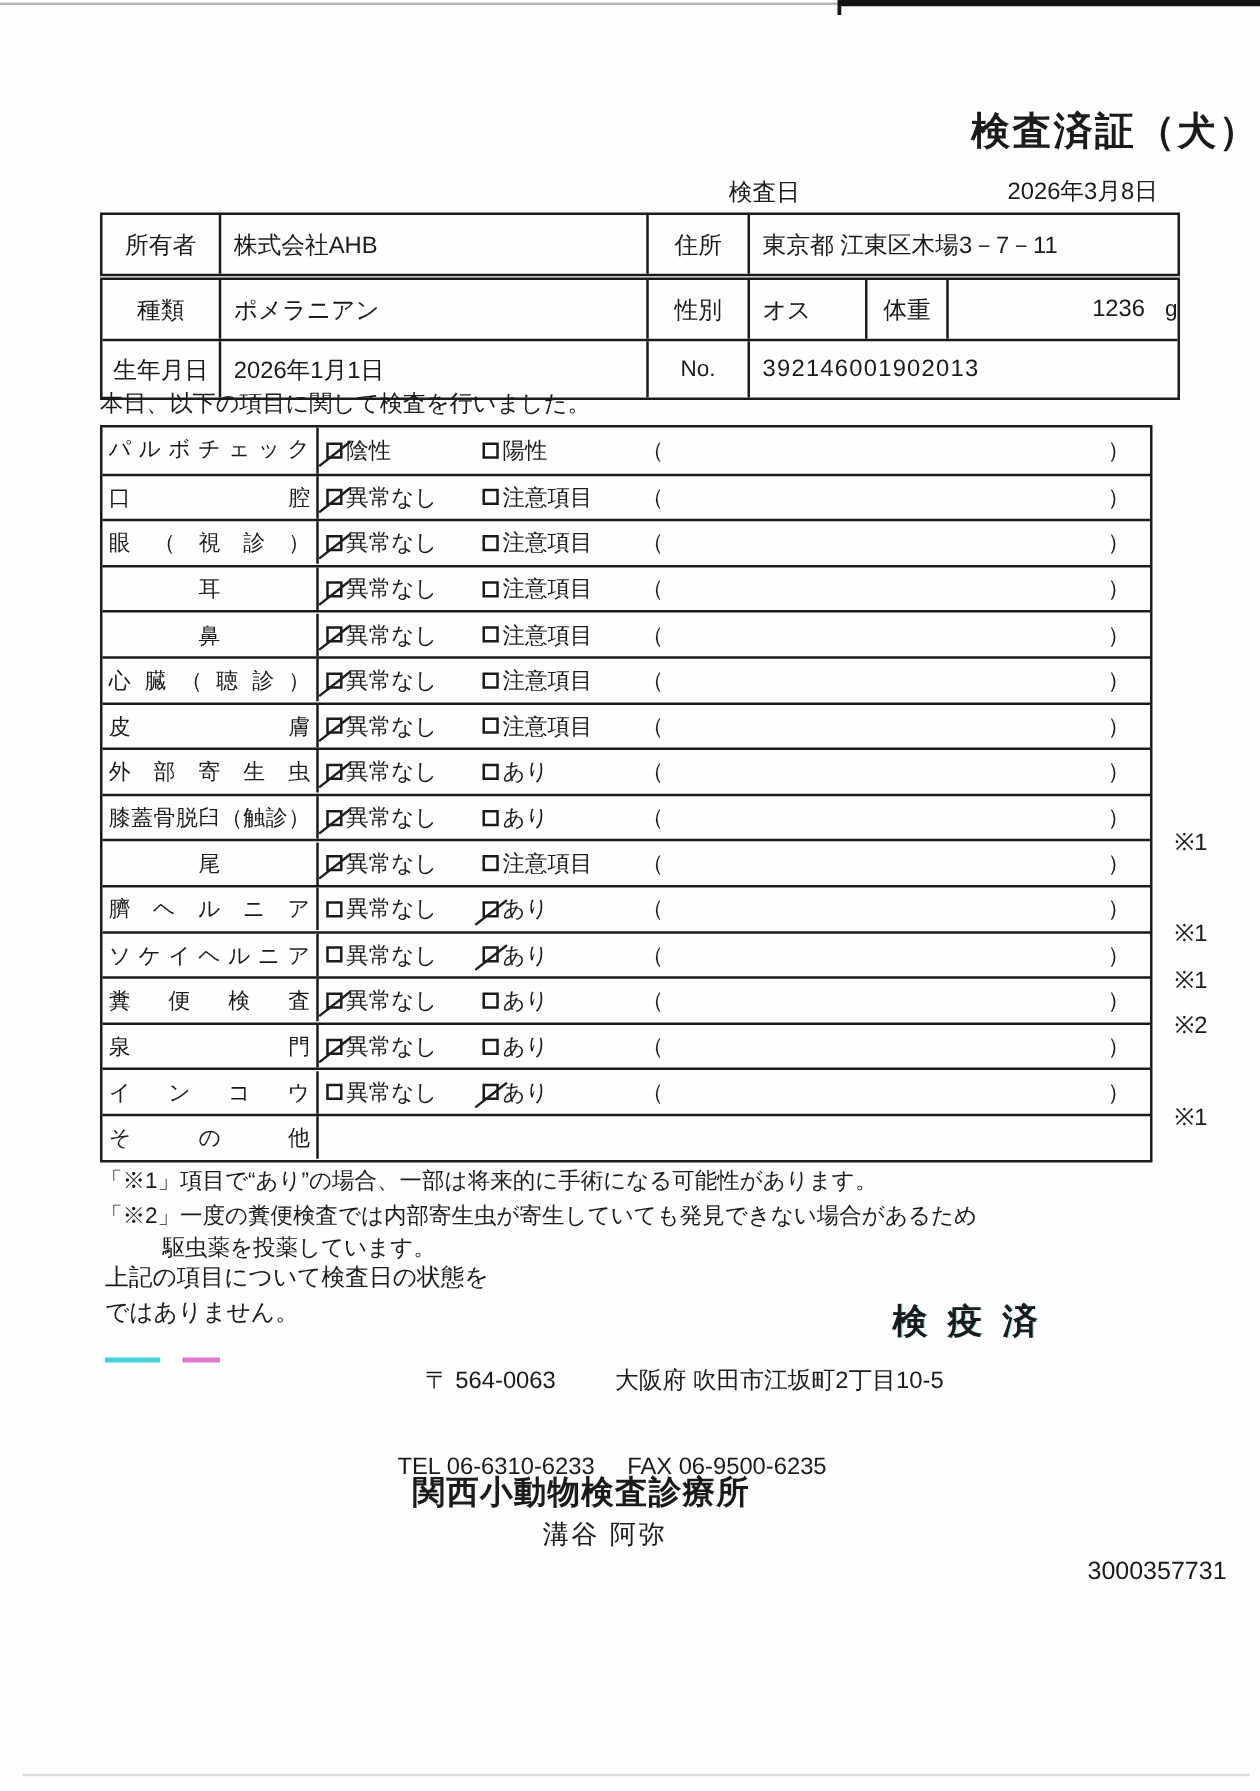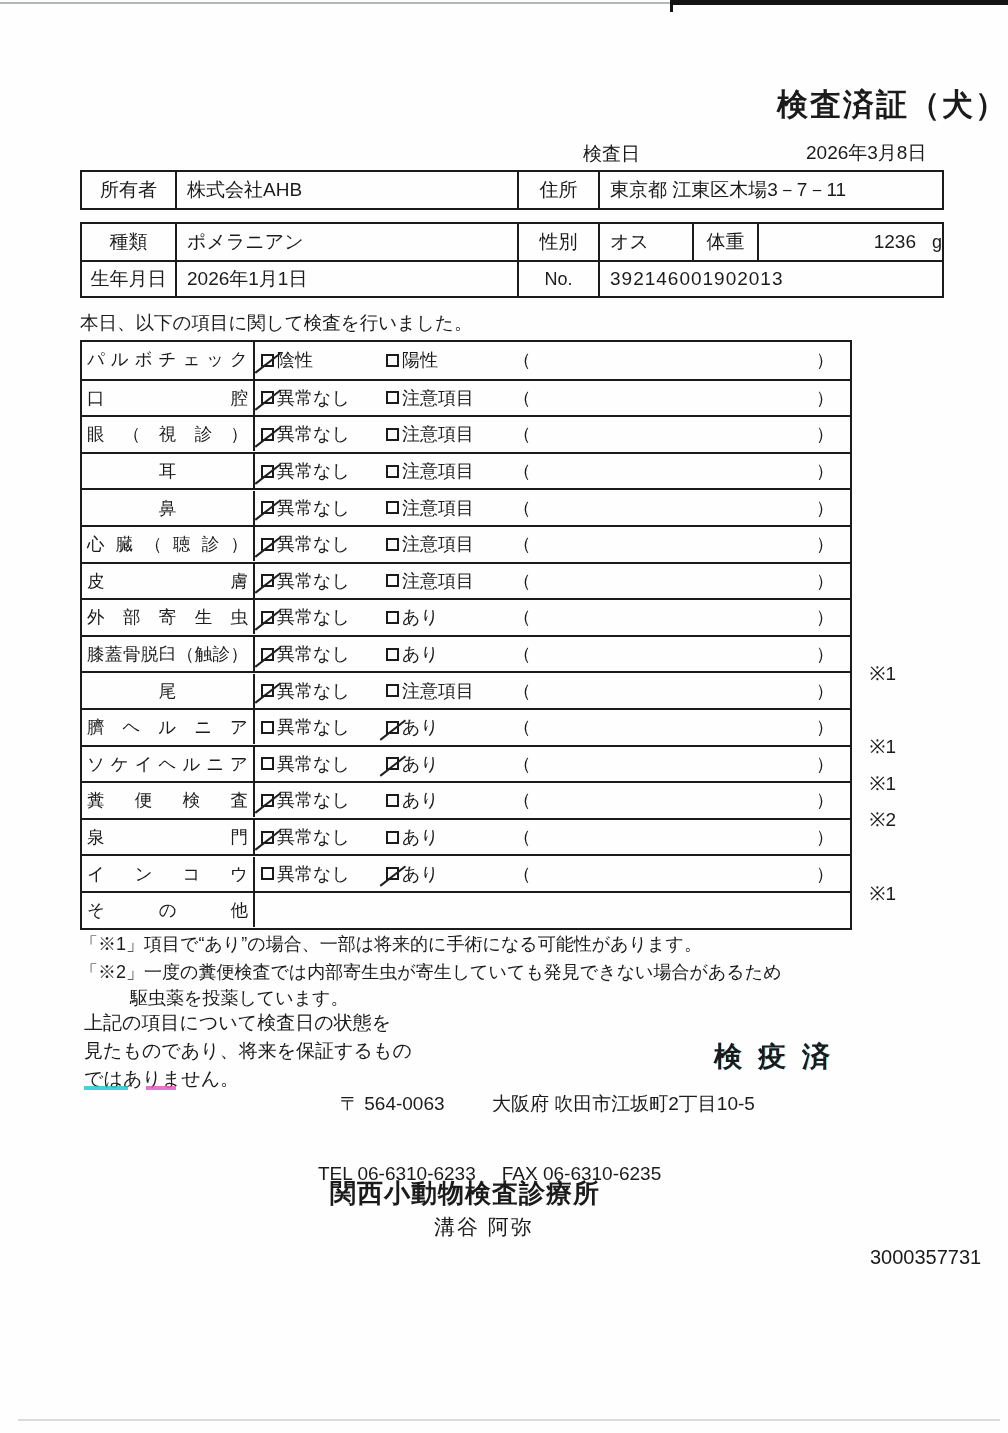--- a/index.html
+++ b/index.html
@@ -16,41 +16,41 @@
   .top-tick { left:670px; top:0; width:3px; height:12px; background:#141414; }
   .bottom-line { left:18px; top:1419px; width:982px; height:2px; background:#d9dcda; }
   .art { height:4px; opacity:.85; }
 
   .title { left:0; top:84px; width:1008px; text-align:right; font-size:31px; font-weight:700; letter-spacing:2px; }
   .exam-date-label { left:583px; top:141px; font-size:19px; font-weight:500; }
   .exam-date { left:806px; top:140px; font-size:19px; }
 
   
   .tbl { border:2px solid #1b1b1b; background:transparent; }
-  .trow { display:flex; height:36px; align-items:stretch; }
+  .trow { display:flex; height:47px; align-items:stretch; }
   .trow + .trow { border-top:2px solid #1b1b1b; }
   .cell { display:flex; align-items:center; font-size:19px; }
   .cell.lab { justify-content:center; font-weight:500; }
   .cell.val { padding-left:10px; }
   .br { border-right:2px solid #1b1b1b; }
 
   .owner-tbl { left:80px; top:170px; width:864px; }
   .info-tbl  { left:80px; top:222px; width:864px; }
   .w-owner-lab { width:95px; } .w-owner-val { width:342px; }
   .w-addr-lab { width:81px; }
   .w-breed-lab { width:95px; } .w-breed-val { width:342px; }
   .w-sex-lab { width:81px; } .w-sex-val { width:94px; } .w-weight-lab { width:65px; }
   .weight-val { flex:1; justify-content:flex-end; padding-right:0; }
   .weight-val .unit { margin-left:16px; font-size:18px; }
   .no-val { letter-spacing:1px; }
 
   .intro { left:80px; top:310px; font-size:18.5px; }
 
   
-  .checkup-tbl { left:80px; top:340px; width:772px; border:2px solid #1b1b1b; }
+  .checkup-tbl { left:80px; top:340px; width:842px; border:2px solid #1b1b1b; }
   .crow { display:flex; height:36.6px; position:relative; }
   .crow + .crow { border-top:2px solid #1b1b1b;align-items:center; }
   .item {
     width:173px; border-right:2px solid #1b1b1b; font-size:17.5px;
     padding:0 5px; display:block; line-height:34px;
     text-align:justify; text-align-last:justify; white-space:nowrap; overflow:hidden;
   }
   .item.single { text-align:center; text-align-last:center; }
   .opts { flex:1; position:relative; }
   .opt { position:absolute; top:0; height:100%; display:flex; align-items:center; font-size:18px; white-space:nowrap; }
@@ -419,31 +419,30 @@
     </div>
 
   </div>
 
   <div class="abs fnote n1">「※1」項目で“あり”の場合、一部は将来的に手術になる可能性があります。</div>
   <div class="abs fnote n2">「※2」一度の糞便検査では内部寄生虫が寄生していても発見できない場合があるため</div>
   <div class="abs fnote n3">駆虫薬を投薬しています。</div>
 
   <div class="abs disclaimer">
     <div>上記の項目について検査日の状態を</div>
-    <div>見たものであり、将来を保証するもの</div>
     <div>ではありません。</div>
   </div>
   <div class="abs art" style="left:84px;top:1086px;width:44px;background:#24c9d4"></div>
   <div class="abs art" style="left:146px;top:1086px;width:30px;background:#df5ec7"></div>
 
   <div class="abs stamp">検疫済</div>
 
   <div class="abs postal">〒 564-0063</div>
   <div class="abs clinic-addr">大阪府 吹田市江坂町2丁目10-5</div>
   <div class="abs telfax">
     <span>TEL 06-6310-6233</span>
-    <span>FAX 06-6310-6235</span>
+    <span>FAX 06-9500-6235</span>
   </div>
   <div class="abs clinic-name">関西小動物検査診療所</div>
   <div class="abs examiner">溝谷 阿弥</div>
   <div class="abs serial">3000357731</div>
 
 </div>
 
 </body></html>

